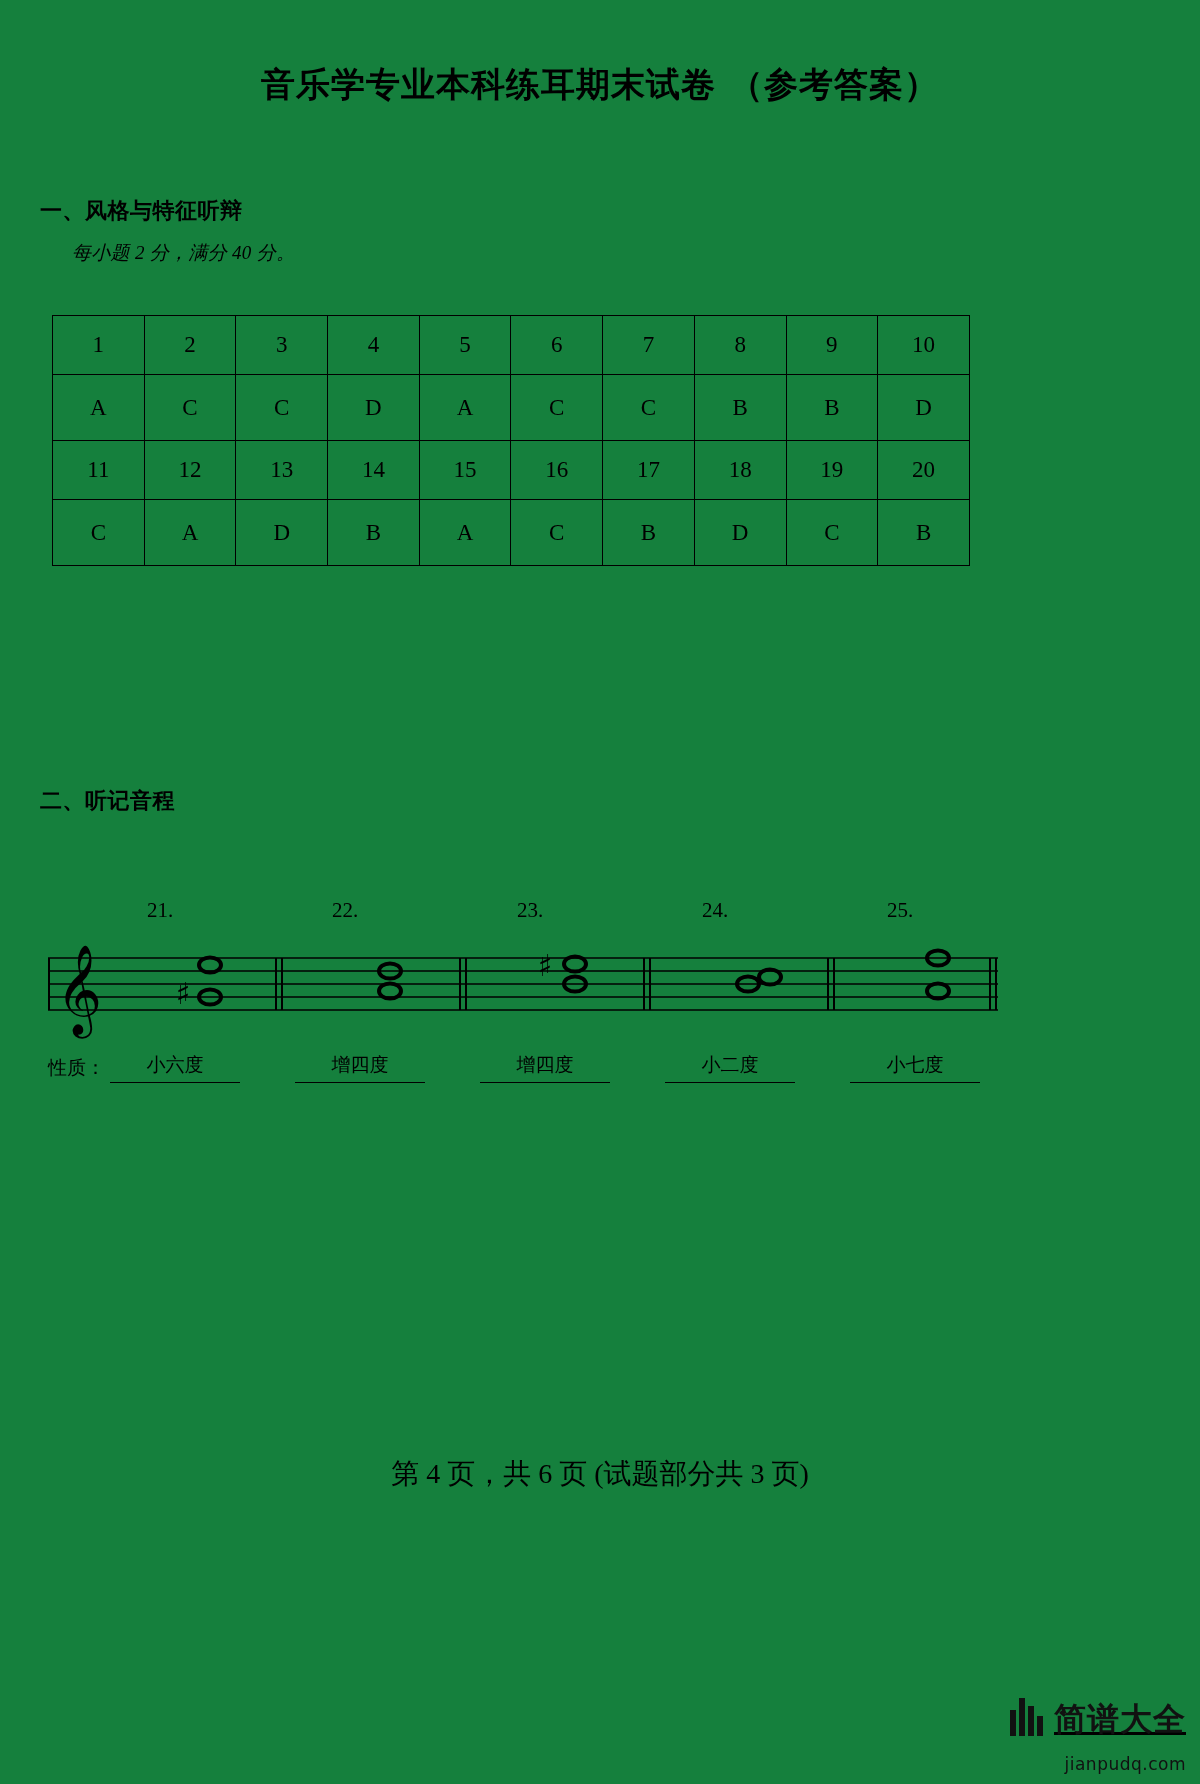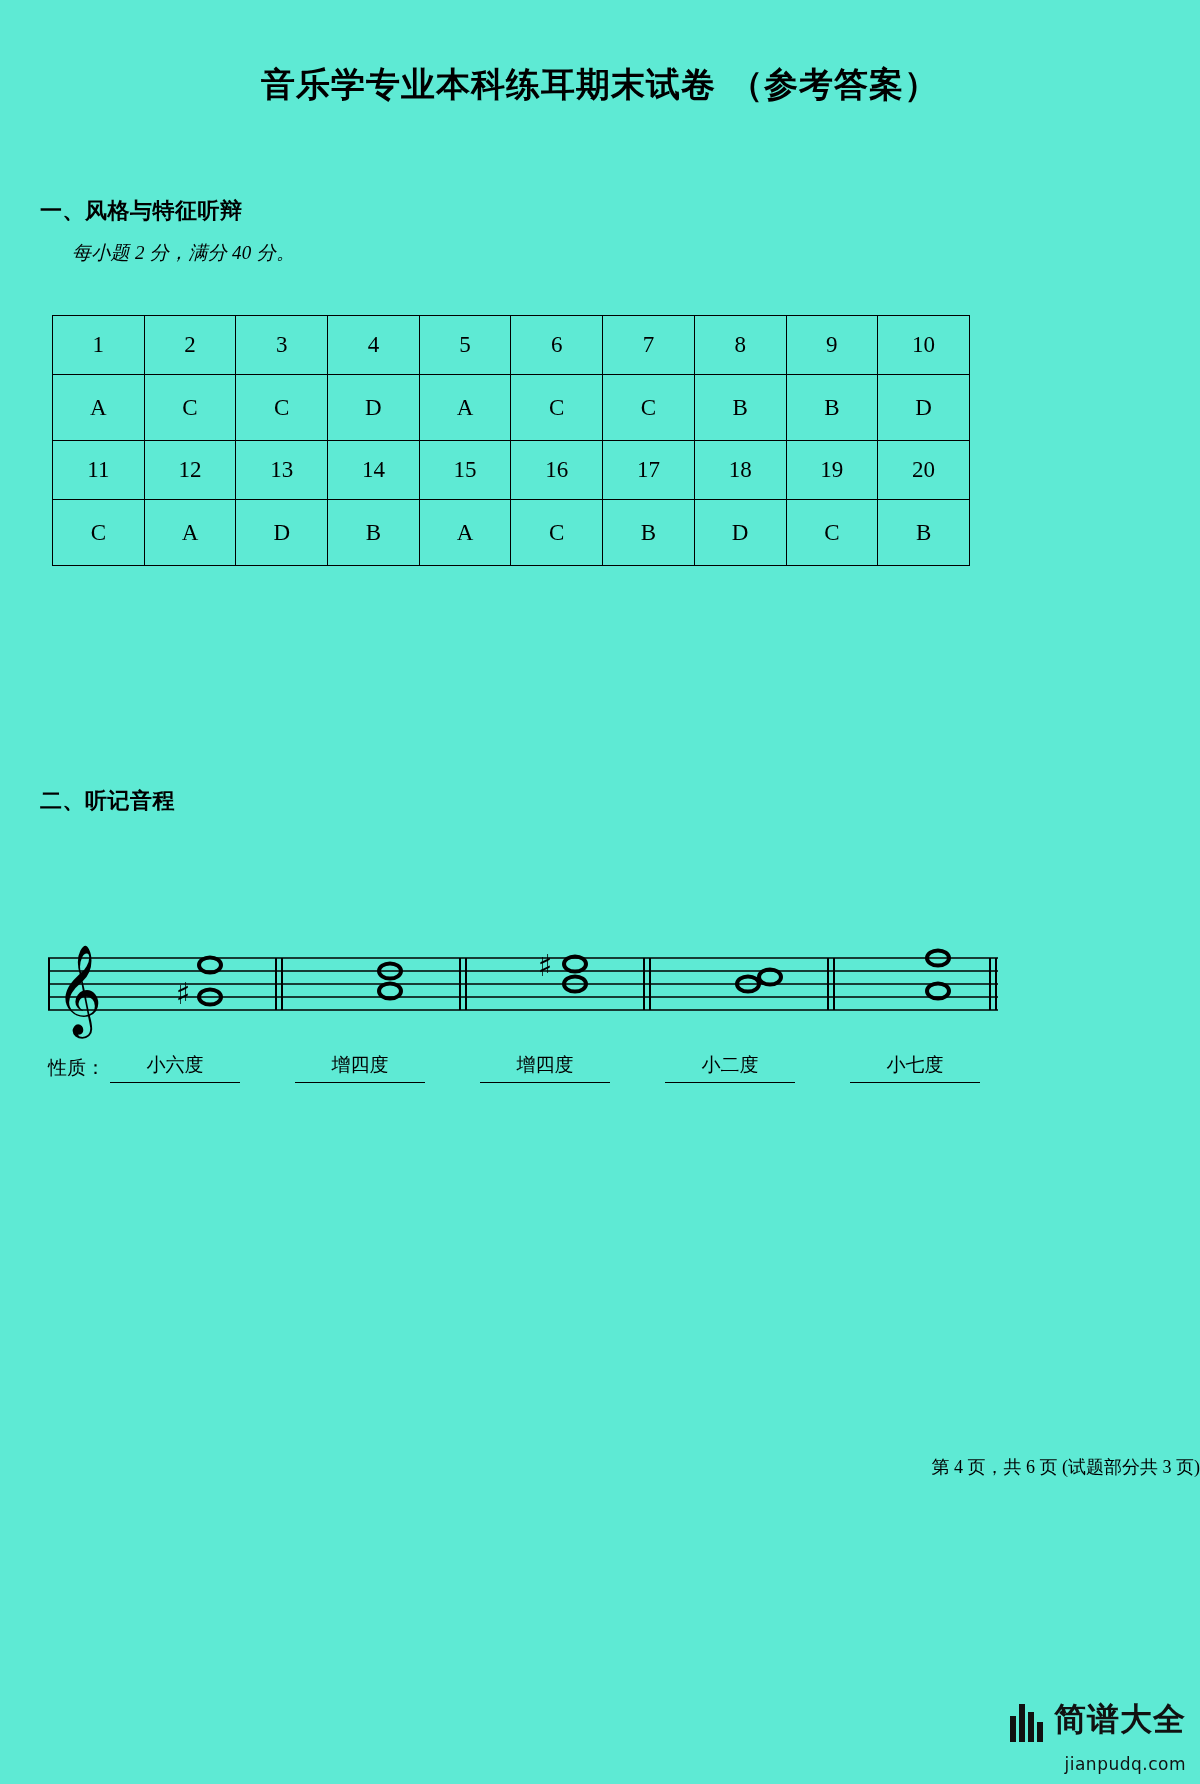--- a/index.html
+++ b/index.html
@@ -13,21 +13,21 @@
     position: relative;
     font-family: "Liberation Serif", "DejaVu Serif", serif;
     color: #000000;
     overflow: hidden;
   }
 
   .page {
     position: relative;
     width: 1200px;
     height: 1784px;
-    background: #5eead4;
+    background: #15803d;
   }
 
   
   .doc-title {
     position: absolute;
     top: 62px;
     left: 0;
     width: 1200px;
     text-align: center;
     font-family: "DejaVu Sans", "Liberation Sans", sans-serif;
@@ -135,38 +135,39 @@
     white-space: nowrap;
     letter-spacing: 0.2px;
   }
 
   
   .footer {
     position: absolute;
     top: 1455px;
     left: 0;
     width: 1200px;
-    text-align: right;
-    font-family: "Liberation Serif", "DejaVu Serif", serif;
-    font-size: 18px;
+    text-align: center;
+    font-family: "Liberation Serif", "DejaVu Serif", serif;
+    font-size: 28px;
   }
 
   
   .watermark {
     position: absolute;
     right: 14px;
     bottom: 10px;
     display: flex;
     flex-direction: column;
     align-items: flex-end;
   }
   .wm-row {
     display: flex;
-    align-items: flex-end;
+    align-items: flex-start;
     gap: 11px;
+    text-decoration: underline;
   }
   .wm-bars {
     display: flex;
     align-items: flex-end;
     gap: 3px;
     height: 38px;
   }
   .wm-bars i {
     display: block;
     width: 6px;
@@ -249,20 +250,27 @@
         <td>B</td>
         <td>D</td>
         <td>C</td>
         <td>B</td>
       </tr>
     </tbody>
   </table>
 
   <div class="section-heading" id="sec2-heading">二、听记音程</div>
 
+  <div class="measure-labels">
+    <div class="measure-label" style="left:130px;">21.</div>
+    <div class="measure-label" style="left:315px;">22.</div>
+    <div class="measure-label" style="left:500px;">23.</div>
+    <div class="measure-label" style="left:685px;">24.</div>
+    <div class="measure-label" style="left:870px;">25.</div>
+  </div>
 
   <div class="staff-wrap">
     <svg width="950" height="110" viewBox="0 0 950 110">
 
       <g stroke="#000" stroke-width="1.6">
         <line x1="0" y1="18" x2="950" y2="18"></line>
         <line x1="0" y1="31" x2="950" y2="31"></line>
         <line x1="0" y1="44" x2="950" y2="44"></line>
         <line x1="0" y1="57" x2="950" y2="57"></line>
         <line x1="0" y1="70" x2="950" y2="70"></line>

